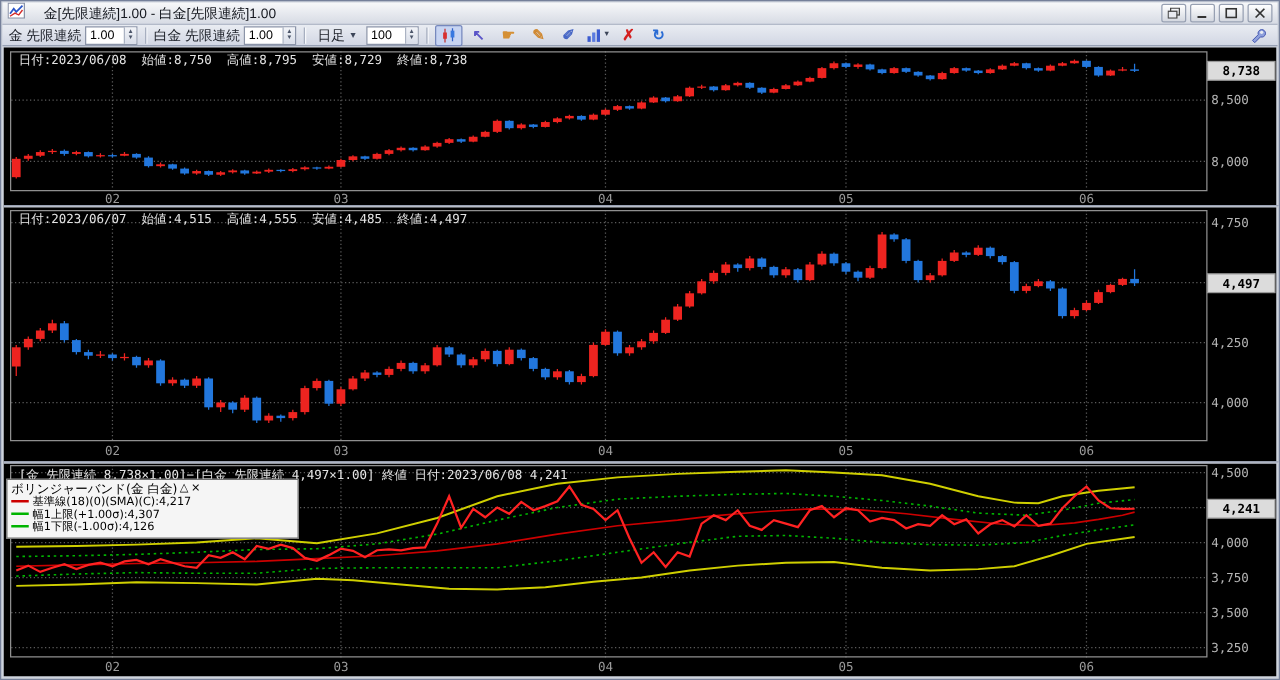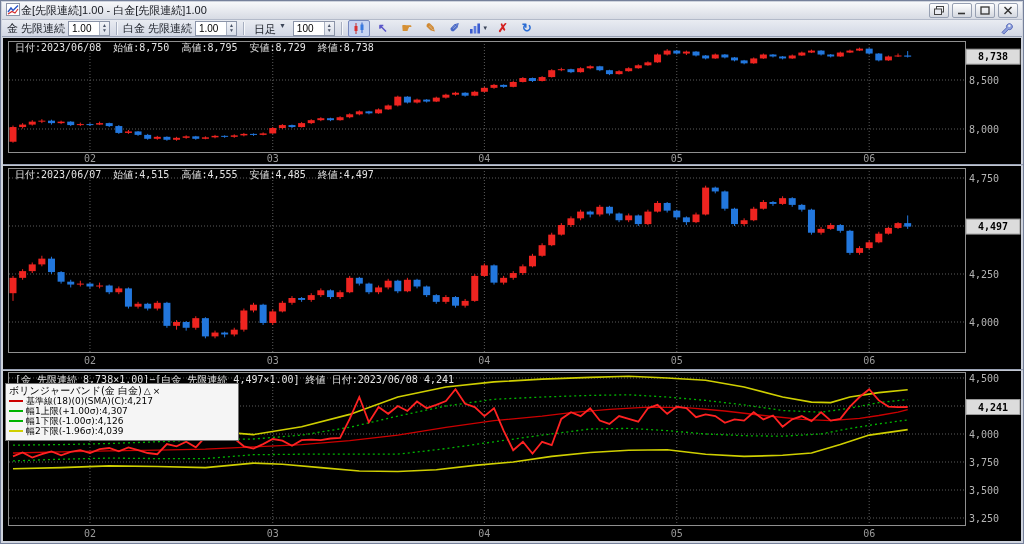--- a/index.html
+++ b/index.html
@@ -2,35 +2,35 @@
 <html><head>
 <meta charset="utf-8">
 <style>
   html,body{margin:0;padding:0}
   body{width:1024px;height:544px;position:relative;overflow:hidden;background:#aeb4c2;
        font-family:"Liberation Sans",sans-serif;-webkit-font-smoothing:antialiased}
   .app{position:absolute;inset:0;border:1px solid #75809a;background:#ced3dd;box-sizing:border-box}
   
   .titlebar{position:absolute;top:1px;left:1px;right:1px;height:18px;
     background:linear-gradient(#f7f8fa,#d7dbe4);border-bottom:1px solid #b3bac9;
-    display:flex;align-items:center;gap:1px;padding:0 4px;box-sizing:border-box}
+    display:flex;align-items:center;gap:15px;padding:0 4px;box-sizing:border-box}
   .title{font-size:11px;color:#15181f}
   .winbtns{margin-left:auto;display:flex;gap:3px}
   .winbtn{width:18px;height:13px;background:linear-gradient(#ffffff,#d4d8e0);
     border:1px solid #97a0b2;border-radius:2px;display:flex;align-items:center;justify-content:center}
   
   .toolbar{position:absolute;top:19px;left:1px;right:1px;height:17px;
     background:linear-gradient(#e9ecf2,#d2d7e4);border-bottom:1px solid #97a0b4;
     display:flex;align-items:center;gap:3px;padding:0 5px;font-size:11px;box-sizing:border-box}
   .tb-label{color:#1c2028;white-space:nowrap}
   .spin{display:flex;align-items:stretch;background:#fff;border:1px solid #8b94a8;height:13px}
   .spin .val{min-width:24px;padding:0 3px;font-size:10px;line-height:13px;color:#000}
   .spin .arr{display:flex;flex-direction:column;justify-content:center;font-size:5px;line-height:5px;
     color:#4a5468;background:linear-gradient(#f2f4f8,#d8dde8);border-left:1px solid #aab2c2;padding:0 2px}
-  .drop{display:flex;align-items:flex-start;gap:3px;height:13px;padding:0 3px;border:1px solid transparent}
+  .drop{display:flex;align-items:center;gap:3px;height:13px;padding:0 3px;border:1px solid transparent}
   .drop .dar{font-size:7px;color:#3c4558}
   .sep{width:1px;height:13px;background:#a7afc0;box-shadow:1px 0 0 #f6f8fb;margin:0 3px}
   .tool{width:20px;height:15px;display:flex;align-items:center;justify-content:center;
     font-size:12px;line-height:12px;border:1px solid transparent;border-radius:2px;cursor:default}
   .tool.active{border-color:#7688bd;background:#c7d4f2}
   .tool .dar{font-size:6px;color:#3c4558;margin-left:1px}
   .wrench{margin-left:auto}
   
   .charts{position:absolute;top:37px;left:2px;right:2px;bottom:2px;background:#000}
   .panel{position:absolute;left:0;width:1020px}
@@ -654,20 +654,16 @@
             <span>基準線(18)(0)(SMA)(C):4,217</span>
           </div>
           <div class="lg-row">
             <span class="lg-swatch" style="background: rgb(0, 180, 0);"></span>
             <span>幅1上限(+1.00σ):4,307</span>
           </div>
           <div class="lg-row">
             <span class="lg-swatch" style="background: rgb(0, 180, 0);"></span>
             <span>幅1下限(-1.00σ):4,126</span>
           </div>
-          <div class="lg-row">
-            <span class="lg-swatch" style="background: rgb(207, 207, 0);"></span>
-            <span>幅2下限(-1.96σ):4,039</span>
-          </div>
         </div>
     </div>
   </div>
 </div>
 
 </body></html>

